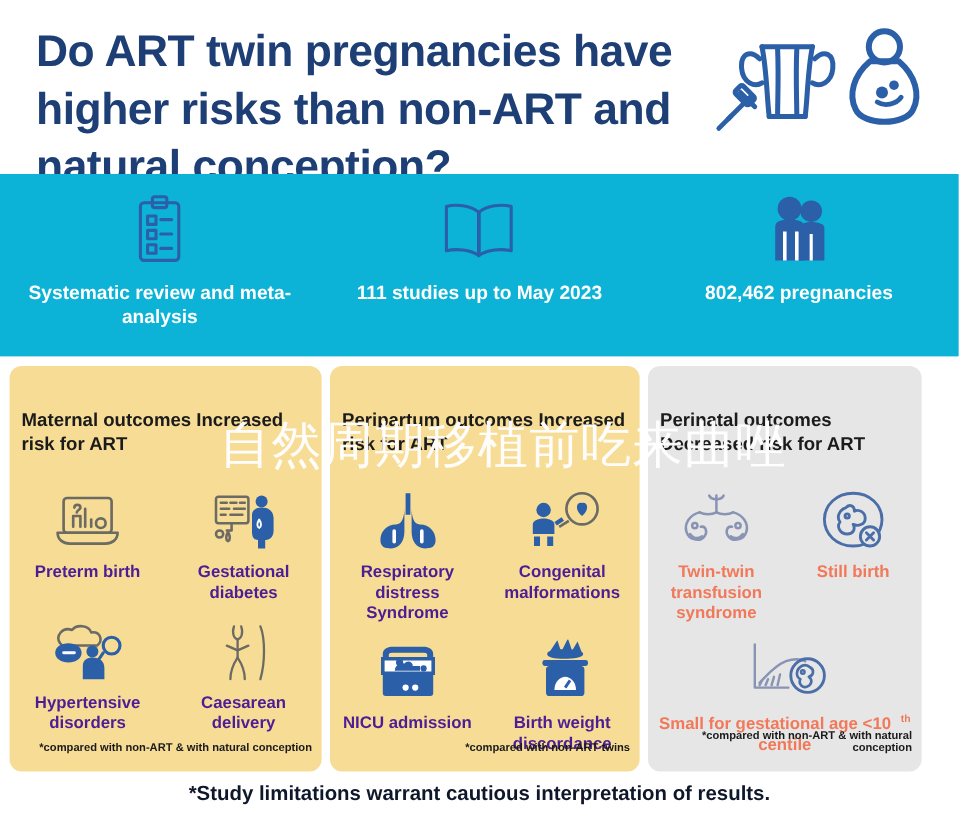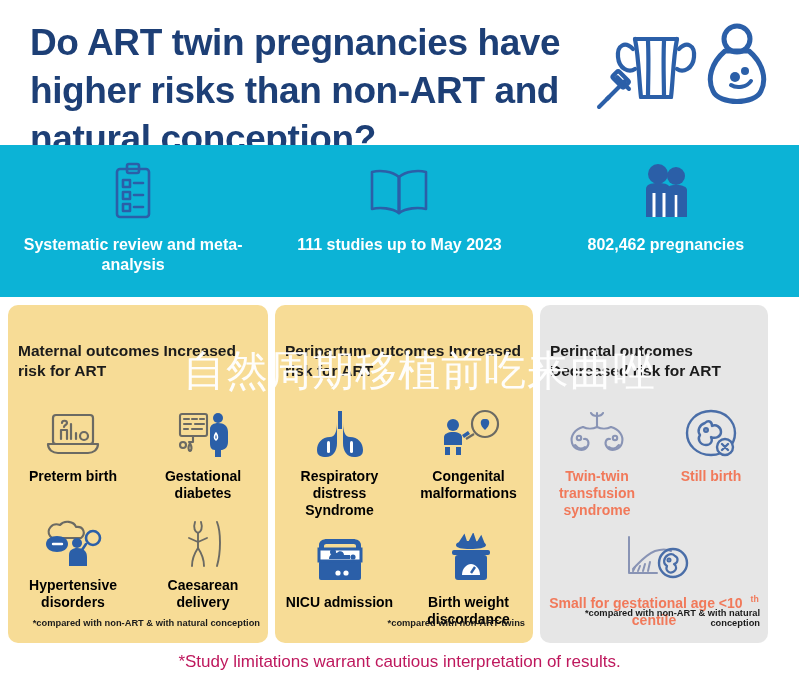--- a/index.html
+++ b/index.html
@@ -56,30 +56,30 @@
   }
   .cell{
     width:50%;box-sizing:border-box;
     display:flex;flex-direction:column;align-items:center;
     padding:0 4px;margin-bottom:8px;
   }
   .cell.wide{width:100%;}
   .cell-icon{height:58px;display:flex;align-items:flex-end;justify-content:center;}
   .cell-label{
     margin-top:9px;text-align:center;
-    font-size:14px;font-weight:bold;line-height:1.22;color:#000000;
+    font-size:14px;font-weight:bold;line-height:1.22;color:#4c1d95;
   }
   .card.c3 .cell-label{color:#f1795a;}
   .card-note{
     position:absolute;left:8px;right:8px;bottom:15px;
     text-align:right;font-size:9.3px;font-weight:bold;color:#1b1b1b;
   }
   .footer{
     position:absolute;left:0;top:652px;width:799px;
-    text-align:center;font-size:17px;font-weight:normal;color:#be185d;
+    text-align:center;font-size:17px;font-weight:bold;color:#0f172a;
   }
   
   .watermark{
     position:absolute;left:183px;top:350px;width:450px;
     font-size:42px;line-height:1;color:#ffffff;
     font-family:"DejaVu Sans", sans-serif;
     white-space:nowrap;pointer-events:none;opacity:.97;
     letter-spacing:1px;
   }
   sup{font-size:.62em;vertical-align:super;padding-left:8px;}

